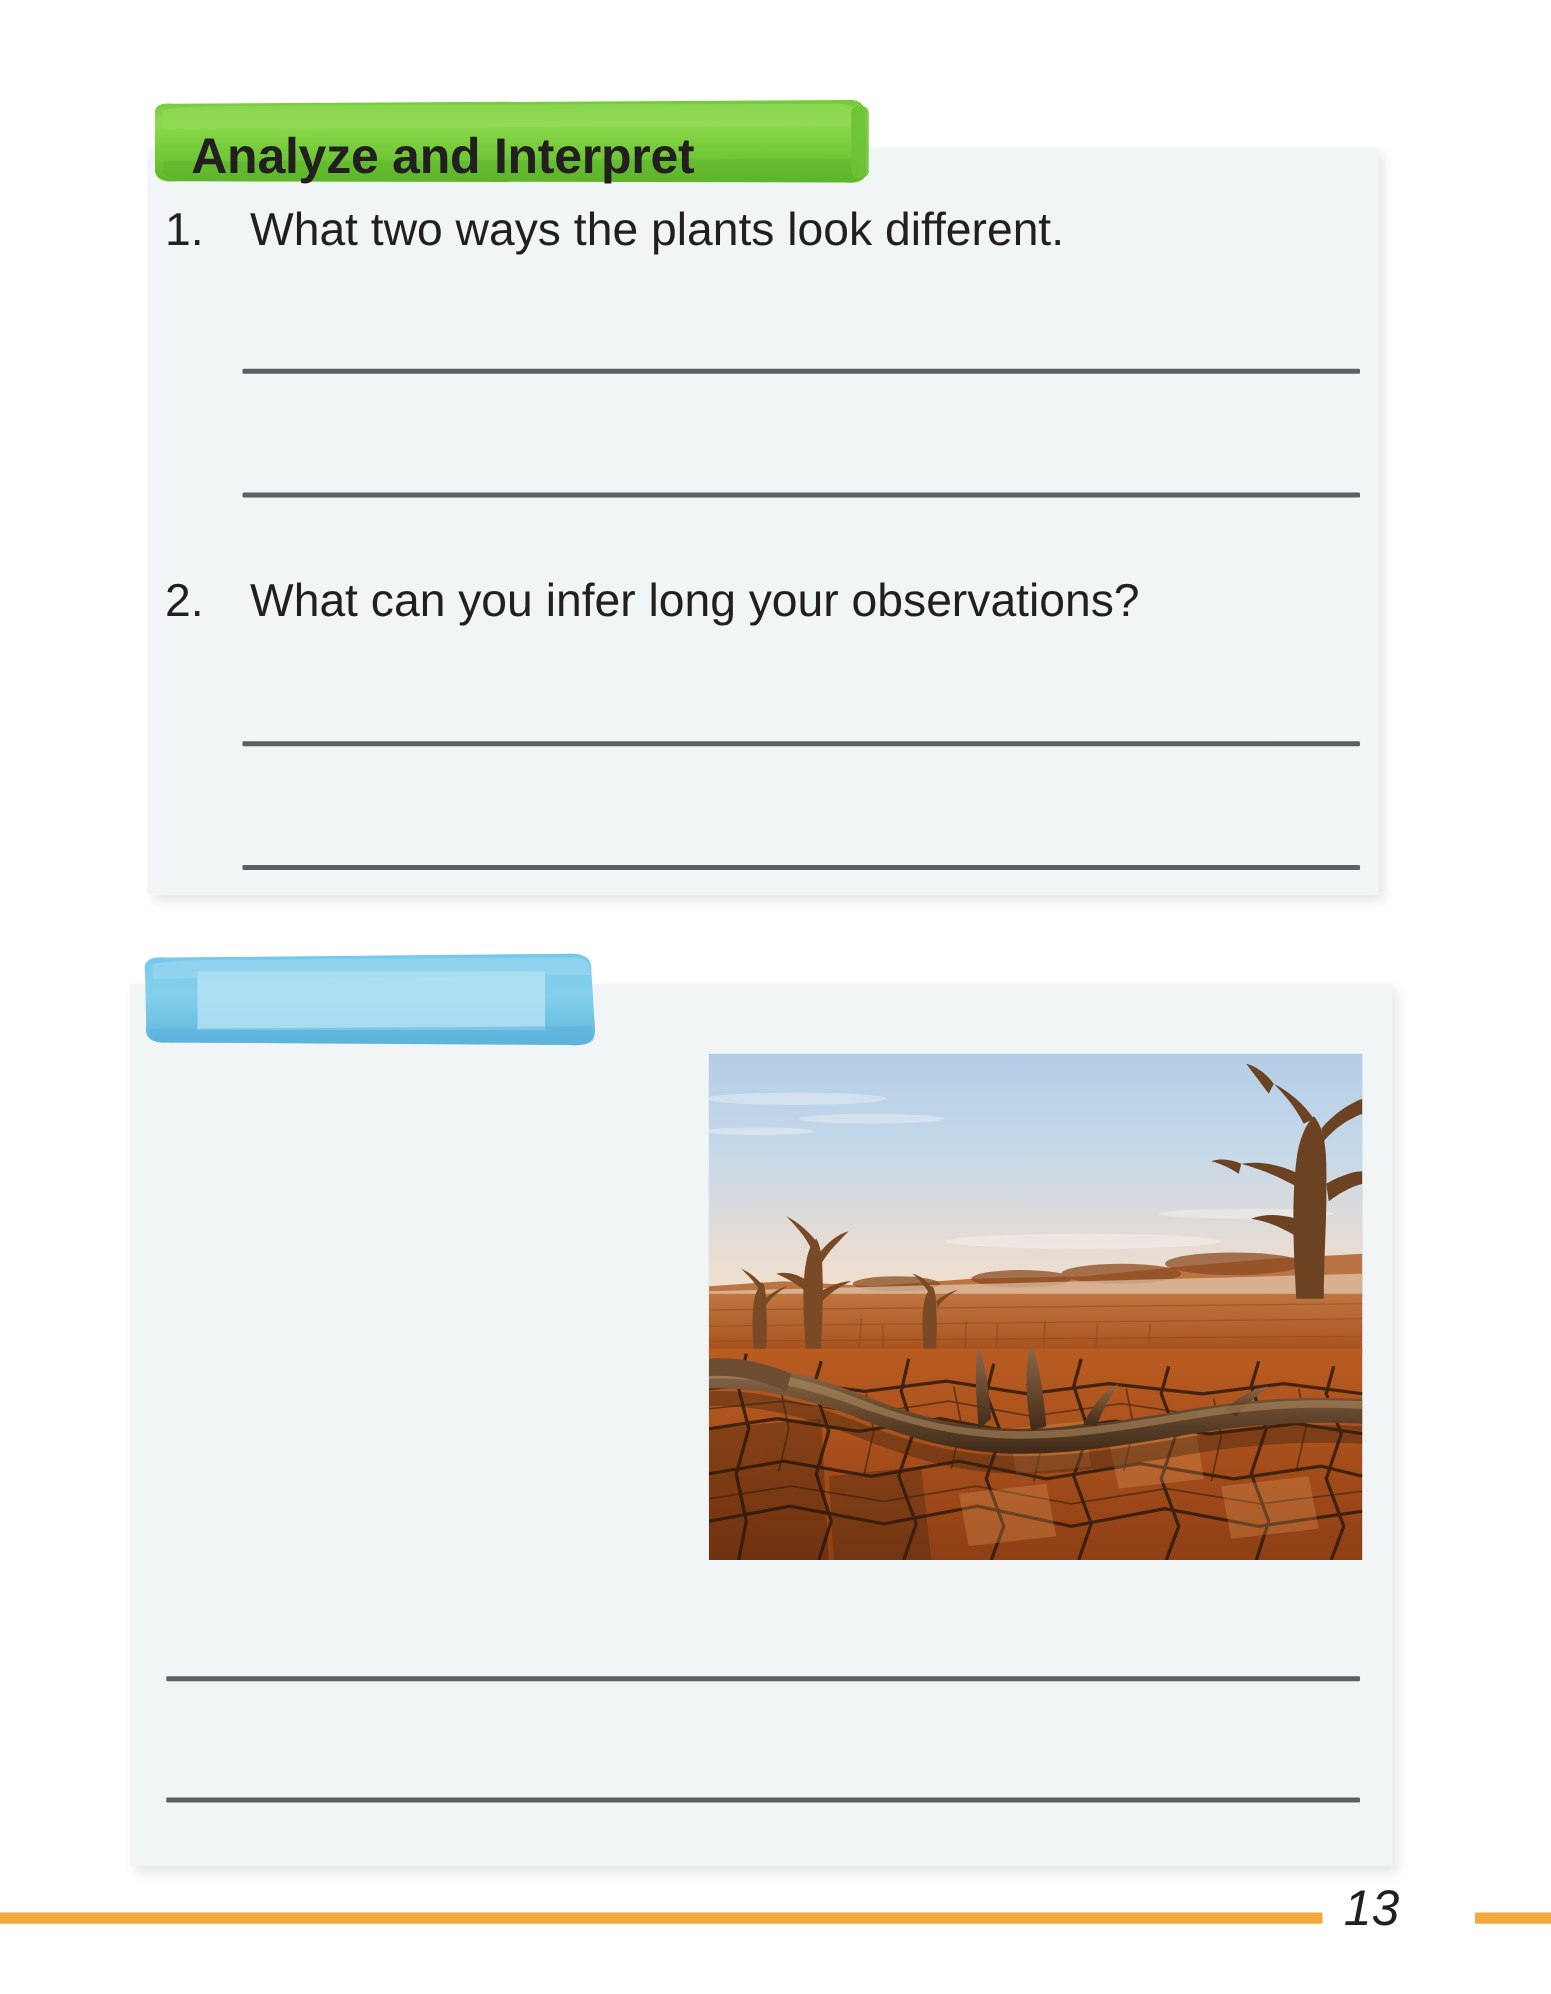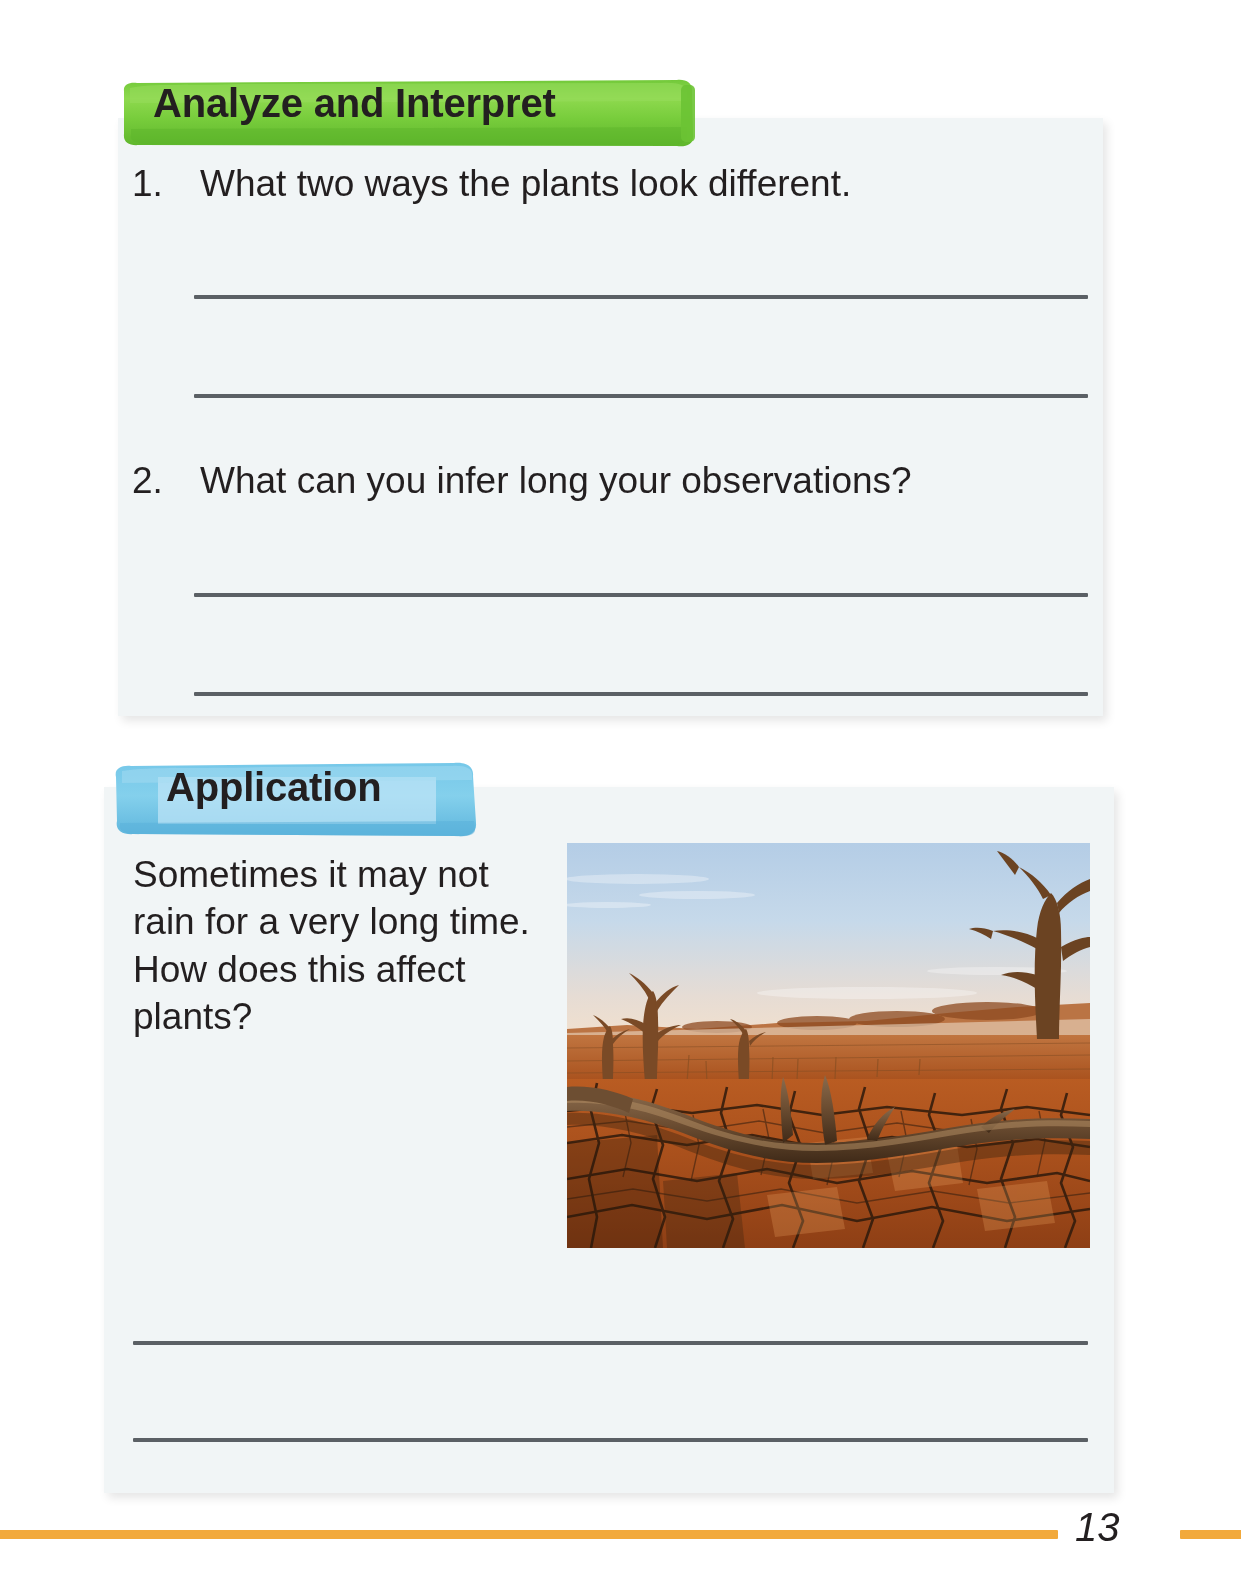--- a/index.html
+++ b/index.html
@@ -39,21 +39,21 @@
     left: 104px;
     top: 787px;
     width: 1010px;
     height: 706px;
   }
 
   
   .hl-wrap {
     position: absolute;
     display: flex;
-    align-items: flex-start;
+    align-items: flex-end;
   }
   .hl-stroke {
     position: absolute;
     top: 0;
     left: 0;
     width: 100%;
     height: 100%;
   }
   .hl-title {
     position: relative;
@@ -211,24 +211,22 @@
           <stop offset="45%" stop-color="#84d0ec"></stop>
           <stop offset="100%" stop-color="#5fb6dd"></stop>
         </linearGradient>
       </defs>
       <path d="M4,16 C2,8 9,4 19,5 L342,2 C355,1 362,6 361,15 L364,62 C365,72 357,76 345,75
                L22,73 C10,74 3,69 5,60 Z" fill="url(#bluGrad)"></path>
       <rect x="46" y="16" width="278" height="47" fill="#bfe4f6" opacity="0.72"></rect>
       <path d="M10,10 C40,5 90,8 150,6 L340,5 C352,4 360,7 360,13 L360,19 L10,22 Z" fill="#a5dcf2" opacity="0.5"></path>
       <path d="M8,62 L362,60 L363,68 C364,74 355,76 342,75 L30,73 C14,74 6,69 8,64 Z" fill="#57b0d9" opacity="0.5"></path>
     </svg>
-    <span class="hl-title">Application</span>
-  </div>
-
-  <div id="application-prompt">Sometimes it may not rain for a very long time. How does this affect plants?</div>
+  </div>
+
 
   <div id="drought-photo">
     <svg viewBox="0 0 523 405" preserveAspectRatio="none">
       <defs>
         <linearGradient id="skyG" x1="0" y1="0" x2="0" y2="1">
           <stop offset="0%" stop-color="#b4cde6"></stop>
           <stop offset="40%" stop-color="#c6d9ea"></stop>
           <stop offset="78%" stop-color="#e6dcd4"></stop>
           <stop offset="100%" stop-color="#f2e0cd"></stop>
         </linearGradient>

